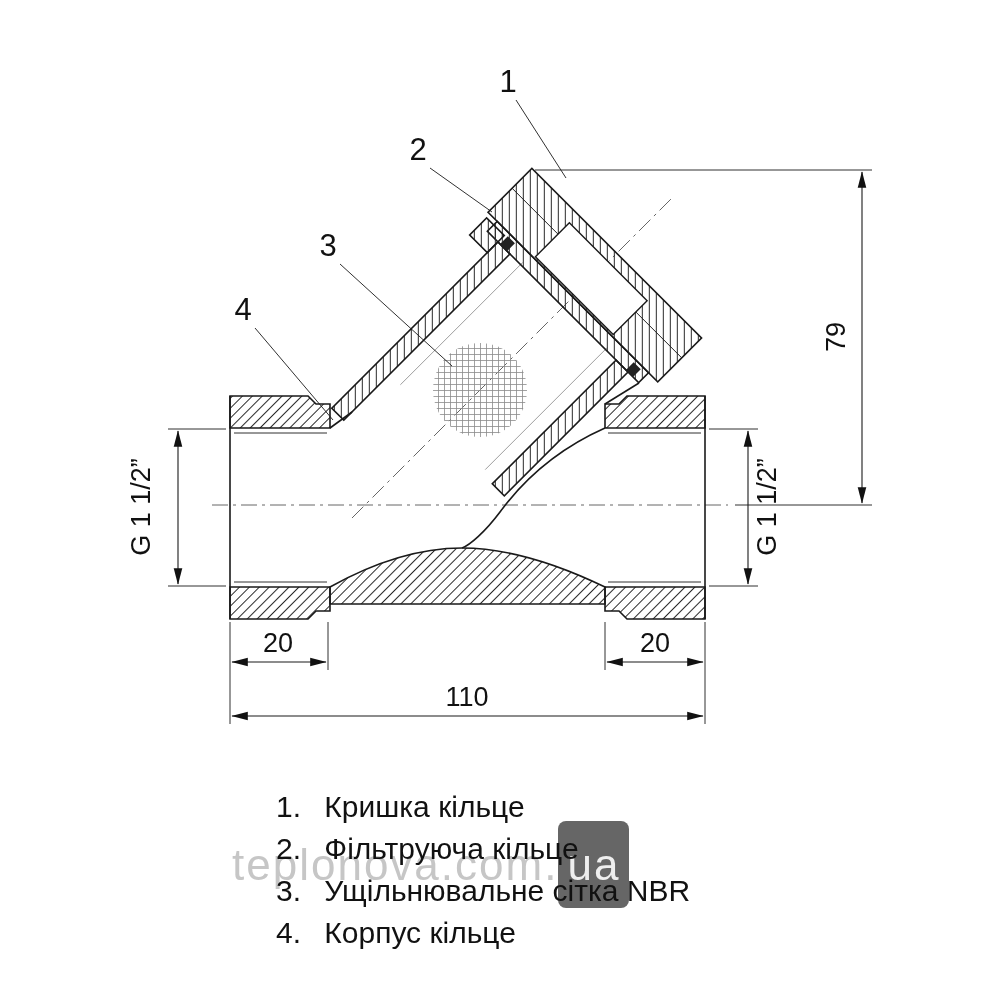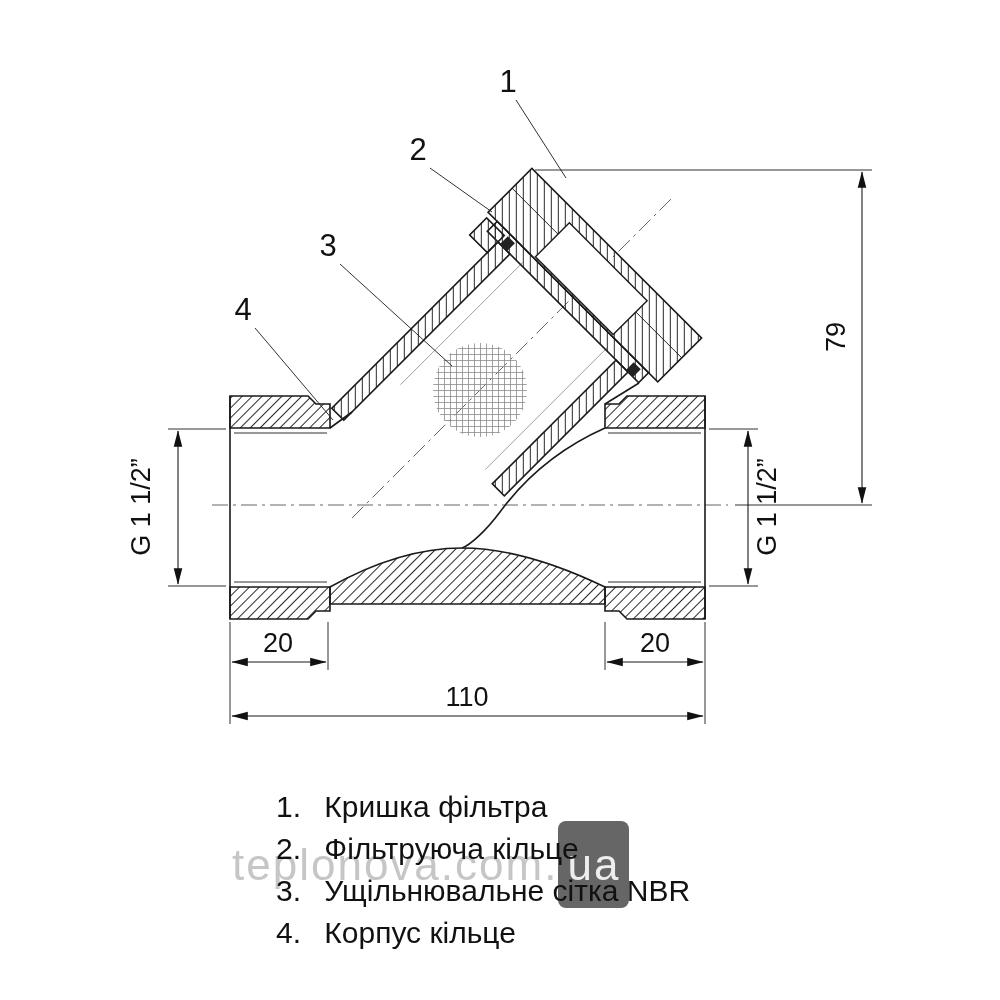--- a/index.html
+++ b/index.html
@@ -145,21 +145,21 @@
     <line class="thin" x1="255" y1="328" x2="333" y2="420"></line>
     <text class="callout" x="243" y="320" text-anchor="middle">4</text>
   </g>
 </svg>
 
 <div id="watermark"><span>teplonova.com.</span><span class="wm-badge">ua</span></div>
 
 <div id="legend">
   <div class="legend-row">
     <span class="legend-num">1.</span>
-    <span>Кришка фільтра</span>
+    <span>Кришка кільце</span>
   </div>
   <div class="legend-row">
     <span class="legend-num">2.</span>
     <span>Фільтруюча кільце</span>
   </div>
   <div class="legend-row">
     <span class="legend-num">3.</span>
     <span>Ущільнювальне сітка NBR</span>
   </div>
   <div class="legend-row">

